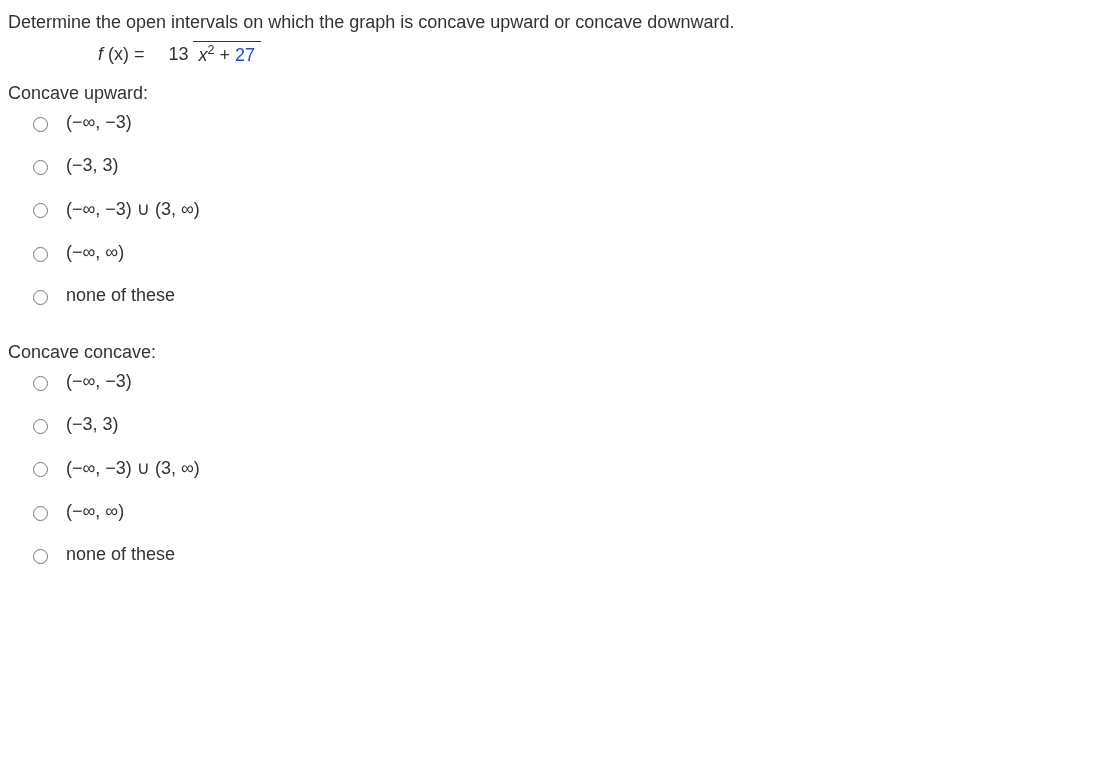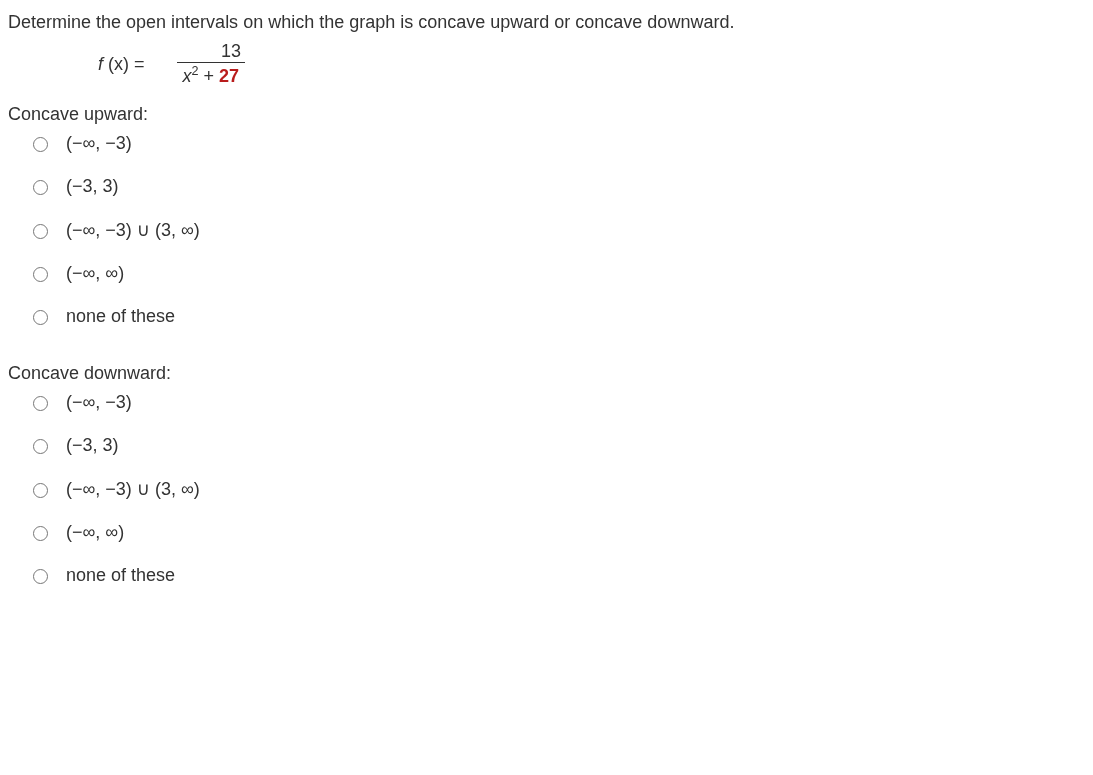--- a/index.html
+++ b/index.html
@@ -18,40 +18,39 @@
       align-items: center;
       margin-left: 90px;
       margin-bottom: 10px;
     }
     .fx-label {
       font-style: italic;
       margin-right: 16px;
     }
     .fraction {
       display: inline-flex;
-      flex-direction: column;
-      align-items: flex-end;
+      flex-direction: row;
+      align-items: center;
       vertical-align: middle;
-      margin-left: 16px;
+      margin-left: 4px;
     }
     .fraction .num {
       padding: 0 4px;
       line-height: 1.15;
     }
     .fraction .den {
       border-top: 1.5px solid #333;
       padding: 0 6px;
       line-height: 1.35;
     }
     .fraction .den .xvar {
       font-style: italic;
     }
     .red {
-      color: #b91c1c;
-      font-weight: bold;
+      color: #1d4ed8;
     }
     .section-label {
       margin-top: 16px;
       margin-bottom: 8px;
     }
     .choices {
       margin-left: 20px;
       margin-bottom: 36px;
     }
     .choice {
@@ -107,21 +106,21 @@
   <label class="choice">
     <input type="radio" name="up" style="">
     <span class="choice-text">(−∞, ∞)</span>
   </label>
   <label class="choice">
     <input type="radio" name="up" style="">
     <span class="choice-text">none of these</span>
   </label>
 </div>
 
-<div class="section-label">Concave downward:</div>
+<div class="section-label">Concave concave:</div>
 
 <div class="choices" style="margin-bottom:0">
   <label class="choice">
     <input type="radio" name="down" style="">
     <span class="choice-text">(−∞, −3)</span>
   </label>
   <label class="choice">
     <input type="radio" name="down" style="">
     <span class="choice-text">(−3, 3)</span>
   </label>

